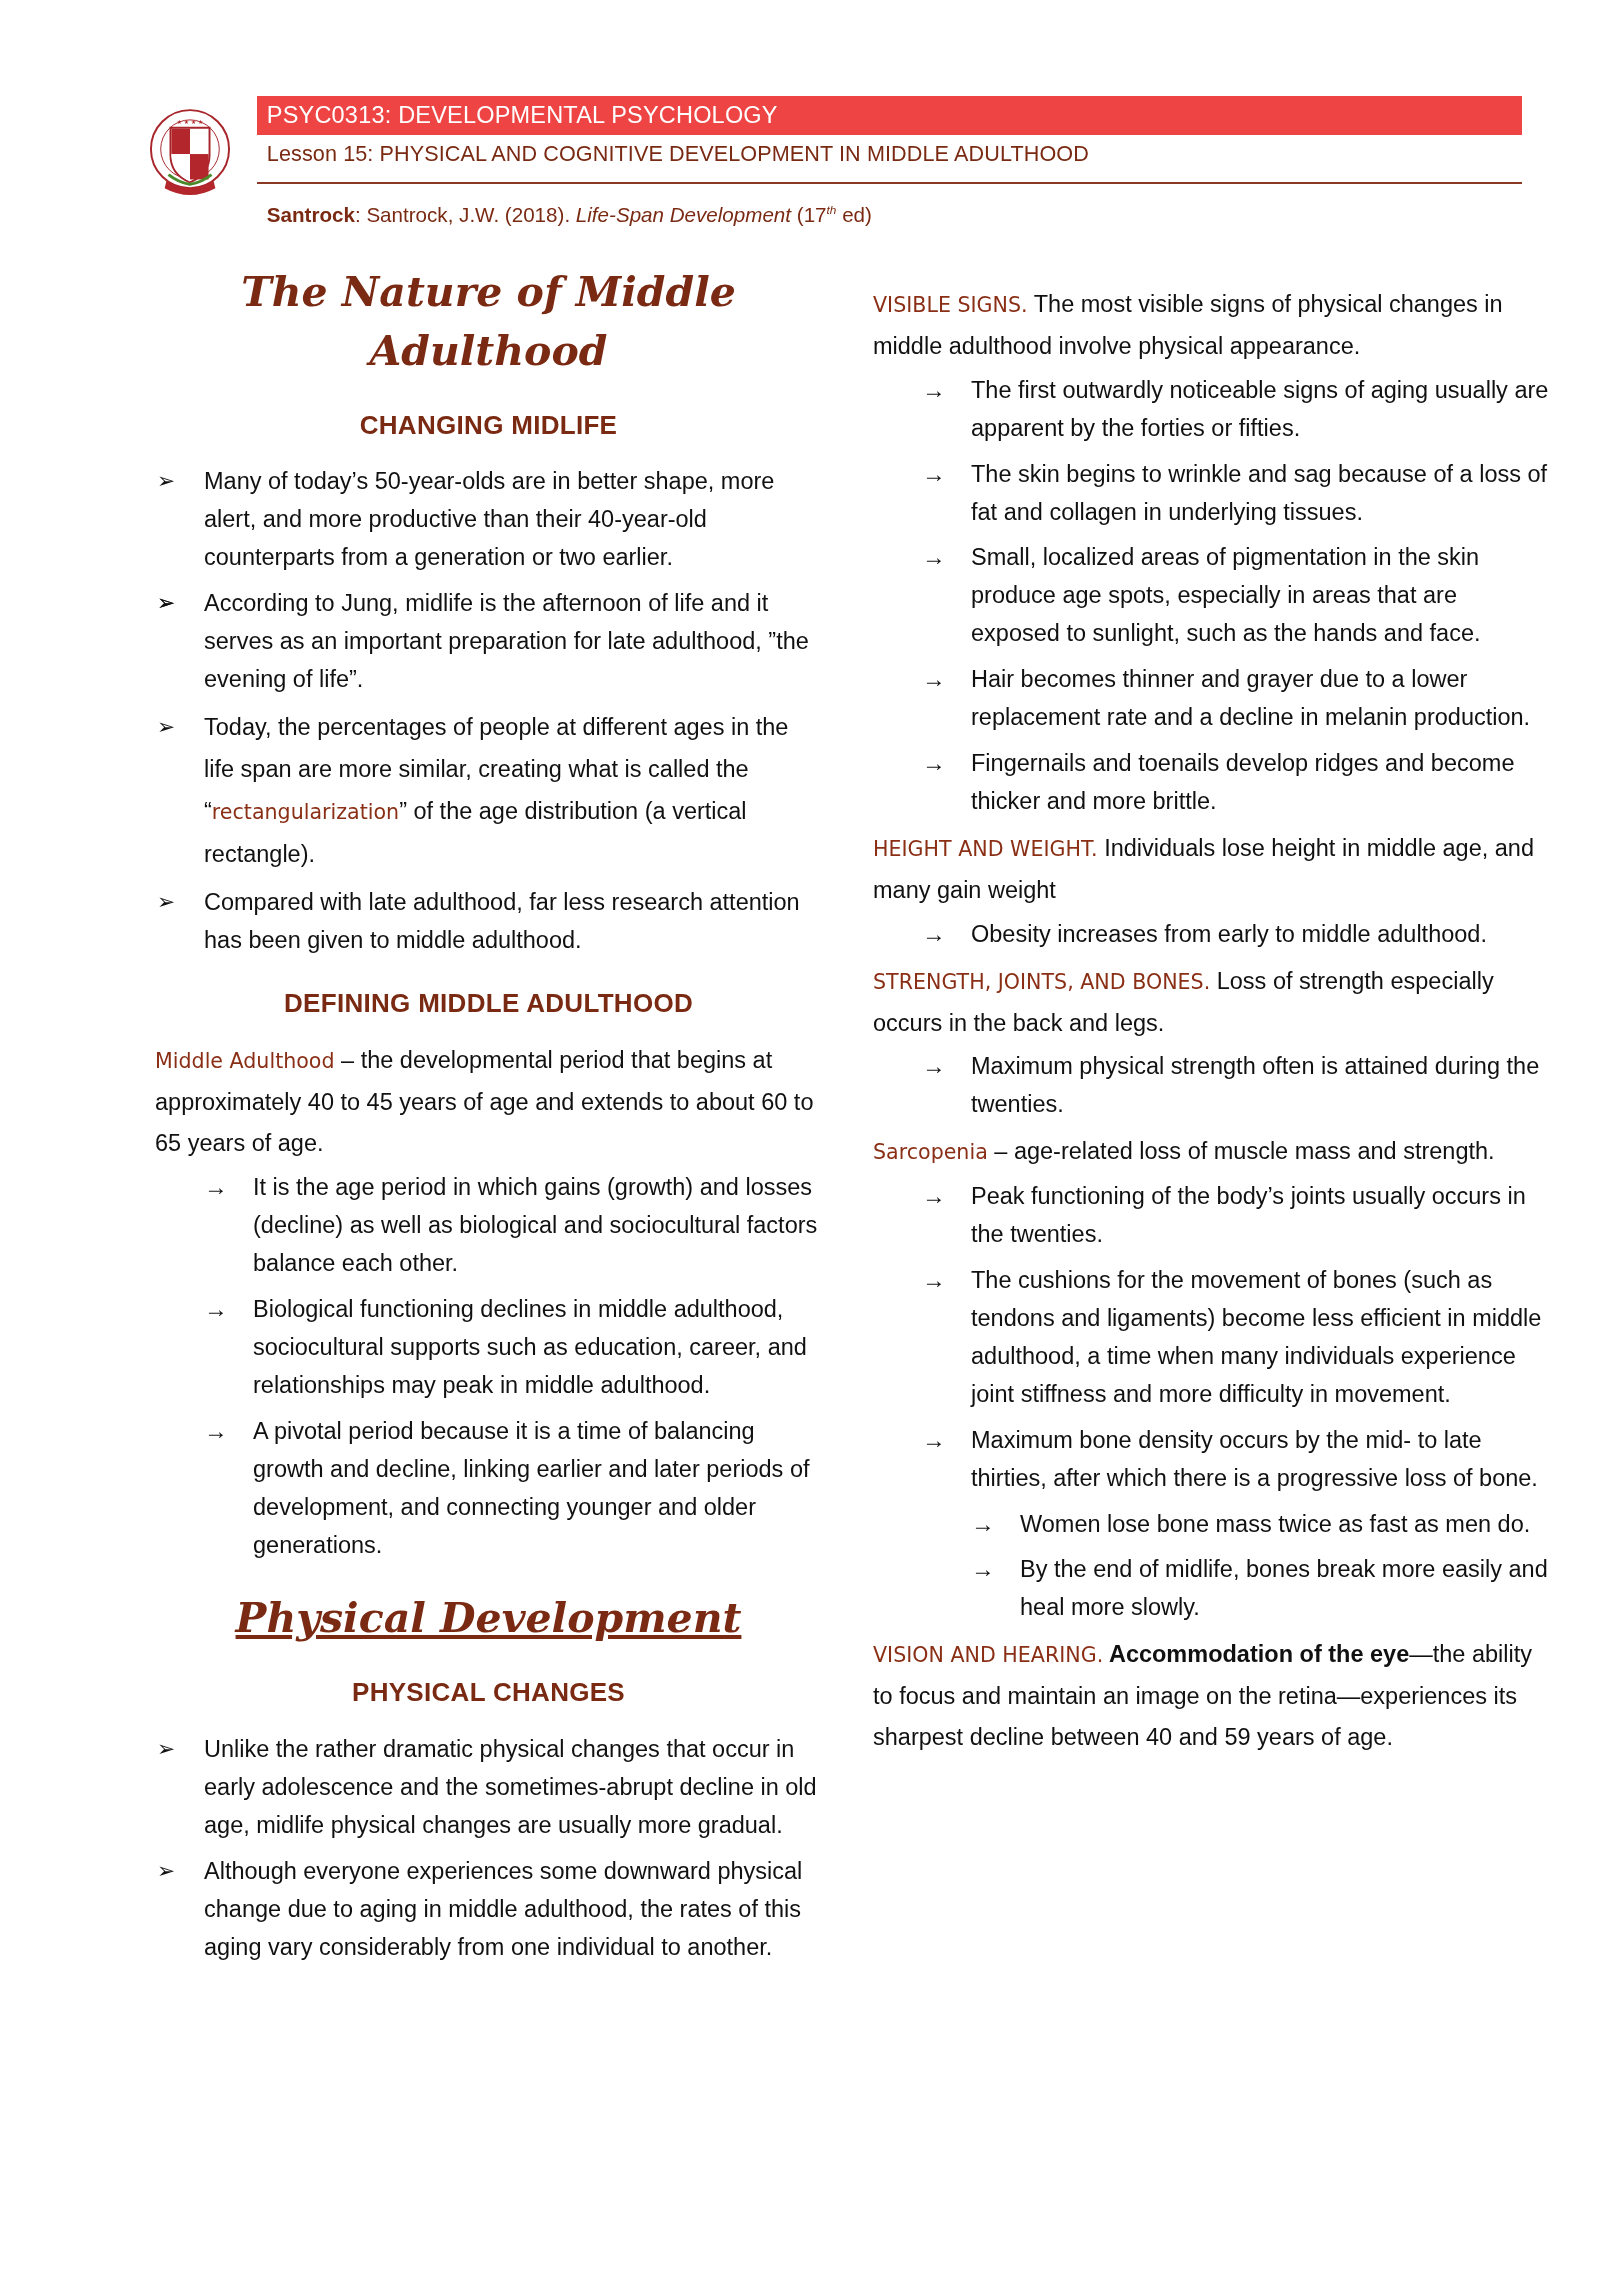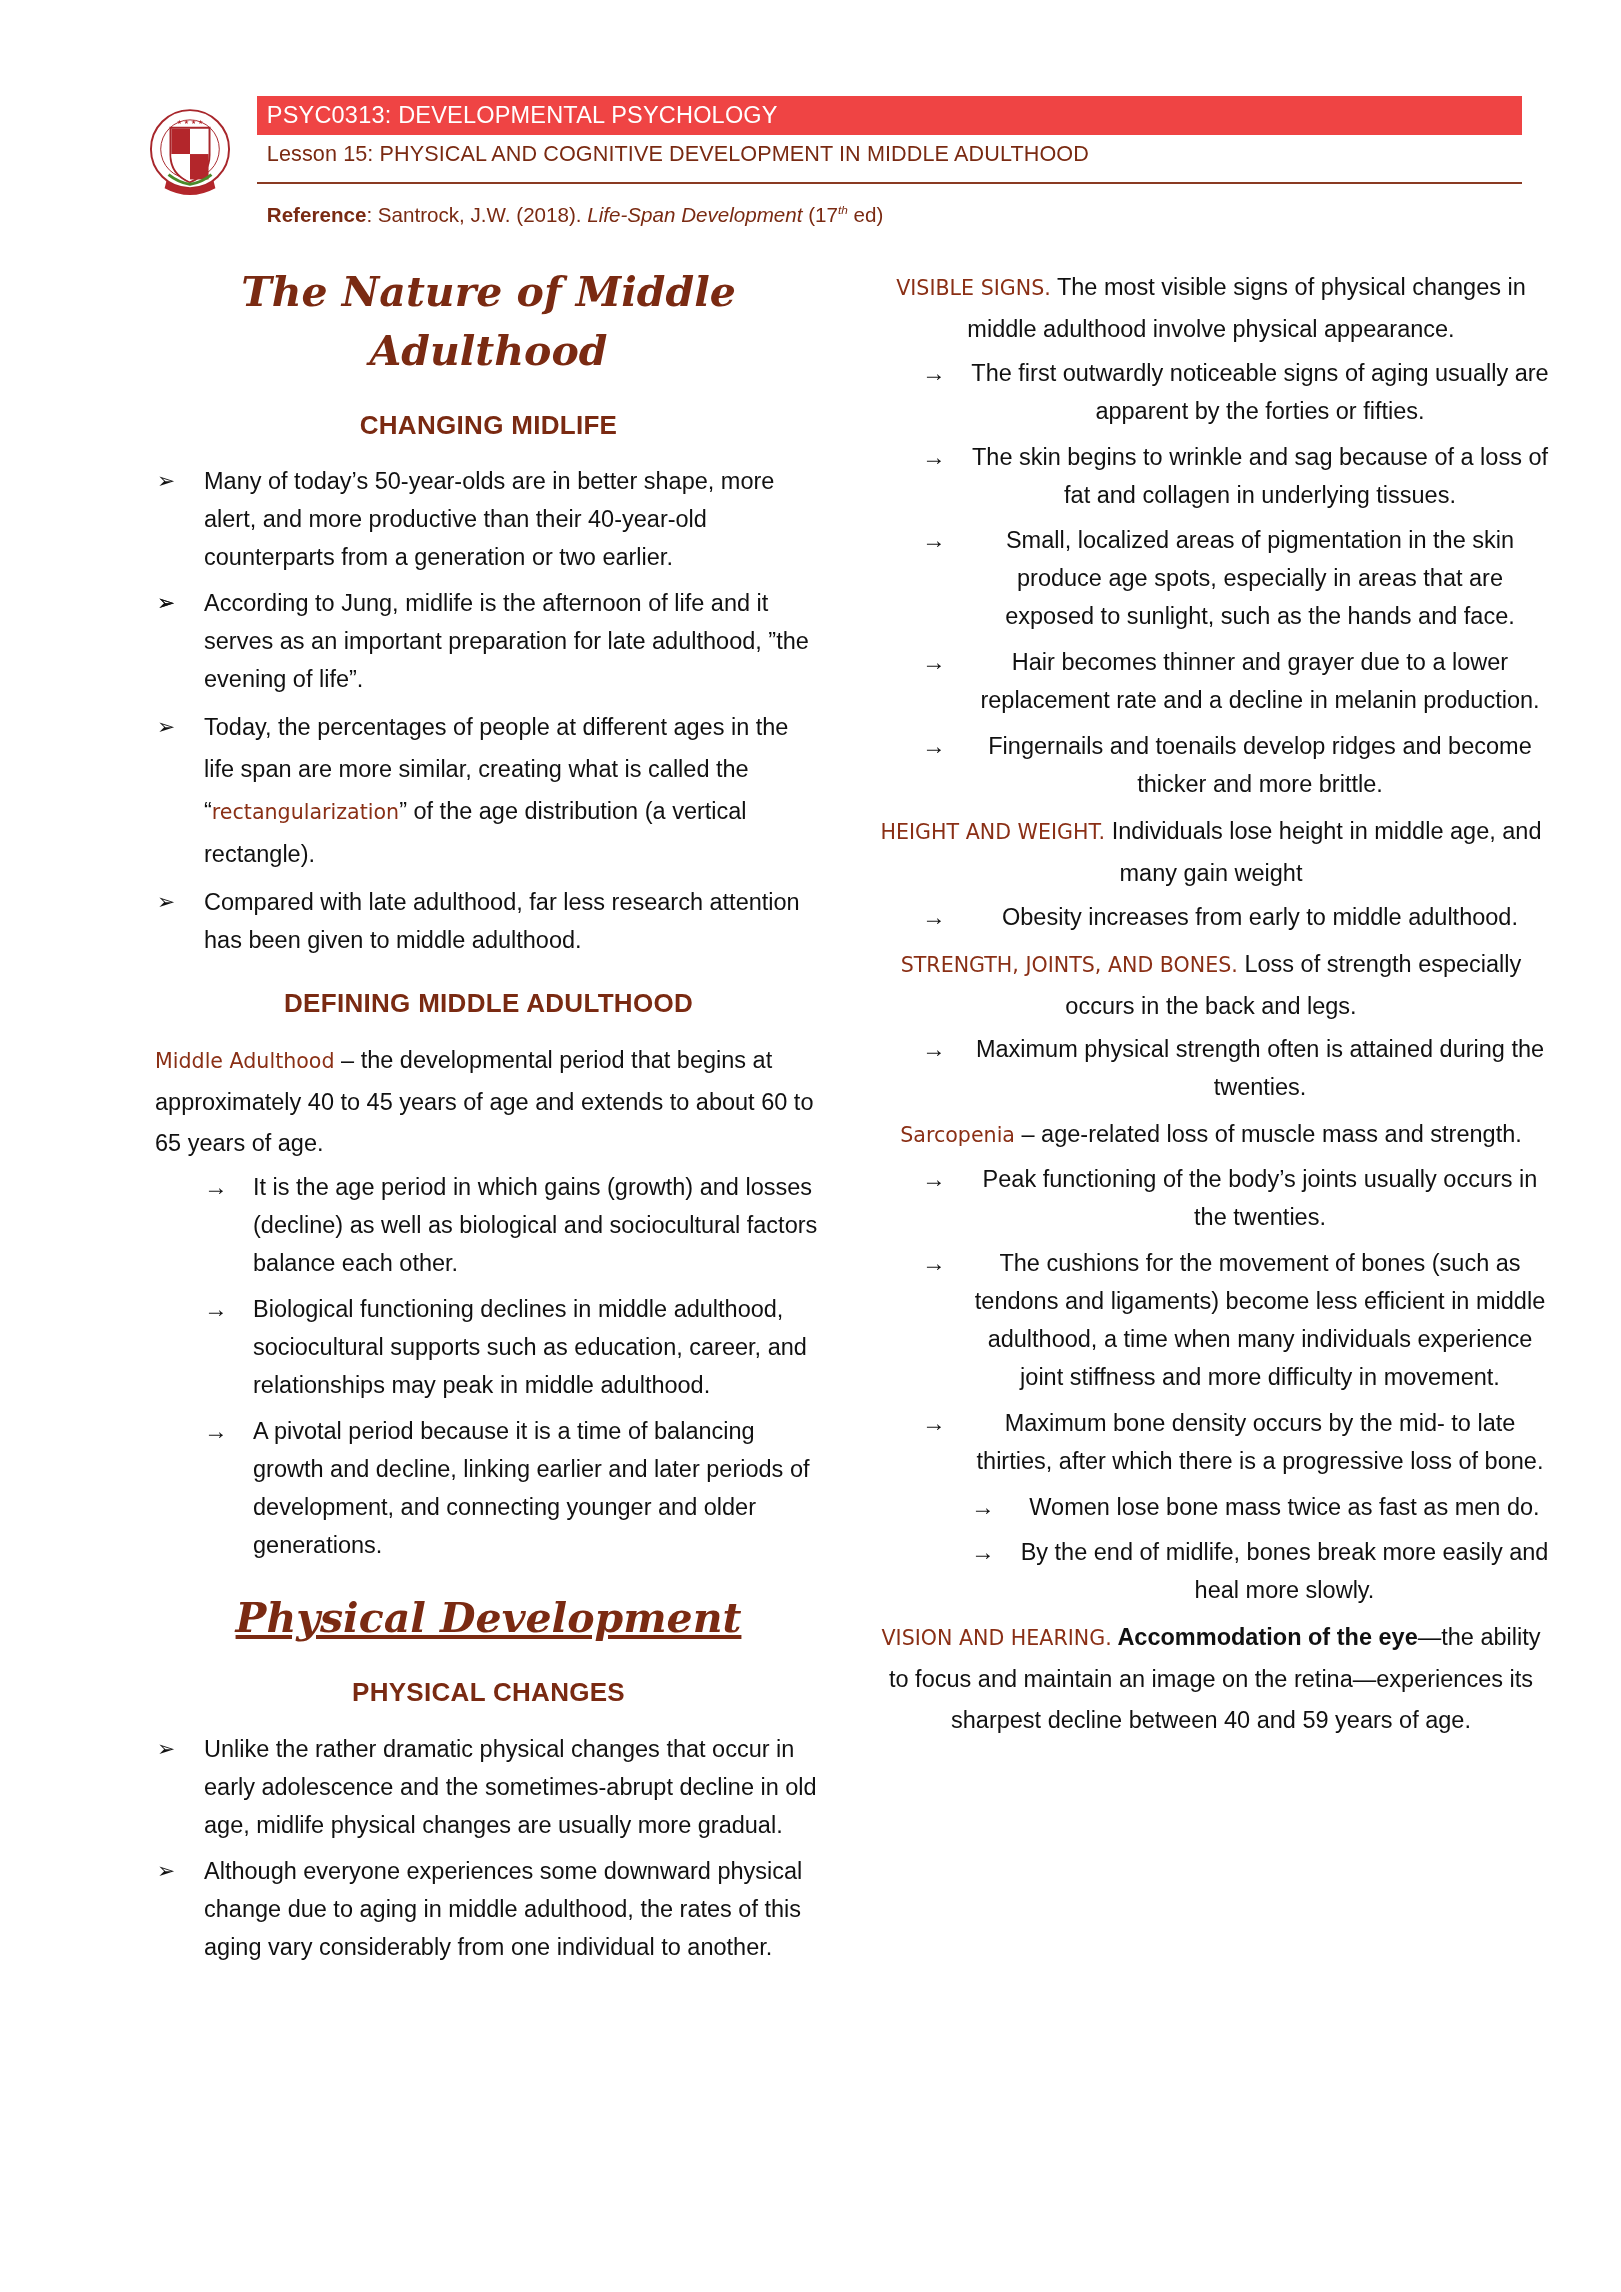--- a/index.html
+++ b/index.html
@@ -61,21 +61,21 @@
     <path d="M42 57 L42 85 Q26 78 23 60 L23 57 Z" fill="#fff"></path>
     <path d="M18 84 Q42 100 66 84 L68 92 Q42 106 16 92 Z" fill="#b3262b"></path>
     <path d="M20 78 Q30 86 42 88 Q54 86 64 78" fill="none" stroke="#4a8a2a" stroke-width="3"></path>
     <text x="42" y="26" font-size="6" text-anchor="middle" fill="#b3262b">★ ★ ★ ★</text>
   </svg>
 </div>
 
 <div id="banner" class="abs">PSYC0313: DEVELOPMENTAL PSYCHOLOGY</div>
 <div id="lesson" class="abs">Lesson 15: PHYSICAL AND COGNITIVE DEVELOPMENT IN MIDDLE ADULTHOOD</div>
 <div id="rule" class="abs"></div>
-<div id="reference" class="abs"><span class="lbl">Reference</span><span>: Santrock, J.W. (2018). </span><i>Life-Span Development</i><span> (17</span><sup>th</sup><span> ed)</span></div>
+<div id="reference" class="abs"><span class="lbl">Santrock</span><span>: Santrock, J.W. (2018). </span><i>Life-Span Development</i><span> (17</span><sup>th</sup><span> ed)</span></div>
 
 <div id="left" class="col">
   <h1 class="script-title" style="margin-top:7.8px;">The Nature of Middle Adulthood</h1>
   <h2 class="sub-head" style="margin-top:29px;margin-bottom:21.6px;">CHANGING MIDLIFE</h2>
 
   <ul class="blist">
     <li><span class="mk">➢</span><span>Many of today’s 50-year-olds are in better shape, more alert, and more productive than their 40-year-old counterparts from a generation or two earlier.</span></li>
     <li><span class="mk">➢</span></li>
     <li><span class="mk">➢</span><span>According to Jung, midlife is the afternoon of life and it serves as an important preparation for late adulthood, ”the evening of life”.</span></li>
     <li style="line-height:42px;"><span class="mk">➢</span><span>Today, the percentages of people at different ages in the life span are more similar, creating what is called the “</span><span class="term">rectangularization</span><span>” of the age distribution (a vertical rectangle).</span></li>
@@ -94,21 +94,21 @@
 
   <h1 class="script-title" style="margin-top:25.5px;text-decoration:underline;">Physical Development</h1>
   <h2 class="sub-head" style="margin-top:29px;margin-bottom:21.6px;">PHYSICAL CHANGES</h2>
 
   <ul class="blist">
     <li><span class="mk">➢</span><span>Unlike the rather dramatic physical changes that occur in early adolescence and the sometimes-abrupt decline in old age, midlife physical changes are usually more gradual.</span></li>
     <li><span class="mk">➢</span><span>Although everyone experiences some downward physical change due to aging in middle adulthood, the rates of this aging vary considerably from one individual to another.</span></li>
   </ul>
 </div>
 
-<div id="right" class="col" style="top:267px;text-align:center;">
+<div id="right" class="col" style="top:284px;">
   <p class="para"><span class="hl">VISIBLE SIGNS.</span><span> The most visible signs of physical changes in middle adulthood involve physical appearance.</span></p>
   <ul class="alist" style="margin-top:3.9px;">
     <li><span class="mk">→</span><span>The first outwardly noticeable signs of aging usually are apparent by the forties or fifties.</span></li>
     <li><span class="mk">→</span><span>The skin begins to wrinkle and sag because of a loss of fat and collagen in underlying tissues.</span></li>
     <li><span class="mk">→</span><span>Small, localized areas of pigmentation in the skin produce age spots, especially in areas that are exposed to sunlight, such as the hands and face.</span></li>
     <li><span class="mk">→</span><span>Hair becomes thinner and grayer due to a lower replacement rate and a decline in melanin production.</span></li>
     <li><span class="mk">→</span><span>Fingernails and toenails develop ridges and become thicker and more brittle.</span></li>
   </ul>
 
   <p class="para"><span class="hl">HEIGHT AND WEIGHT.</span><span> Individuals lose height in middle age, and many gain weight</span></p>

